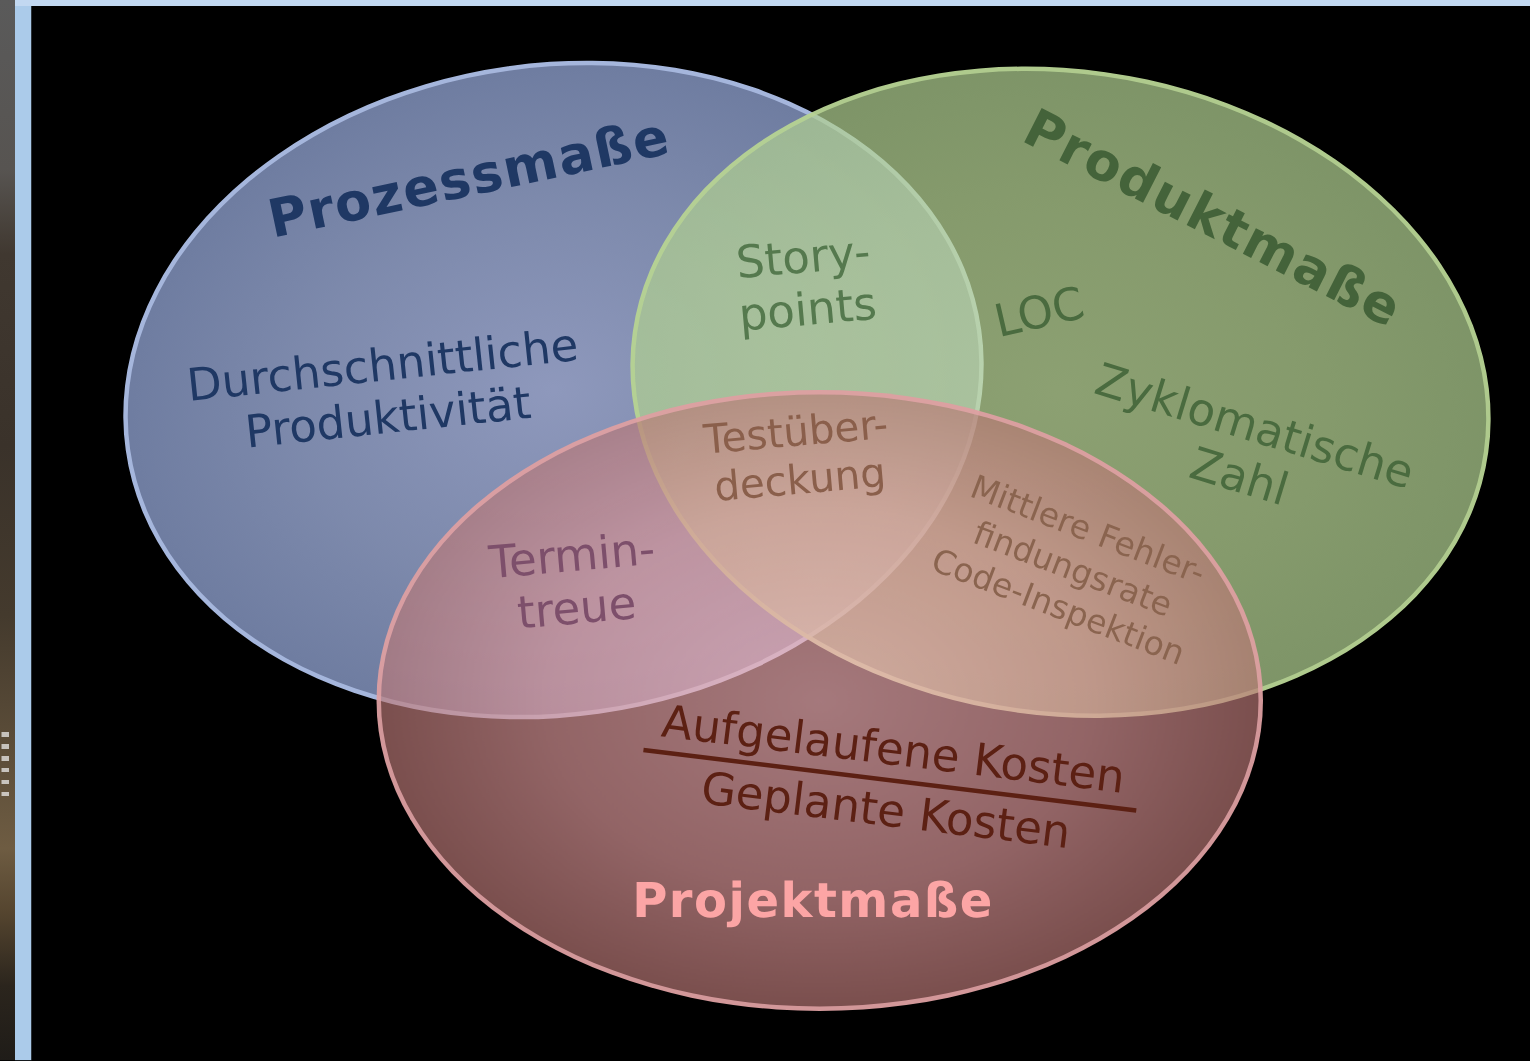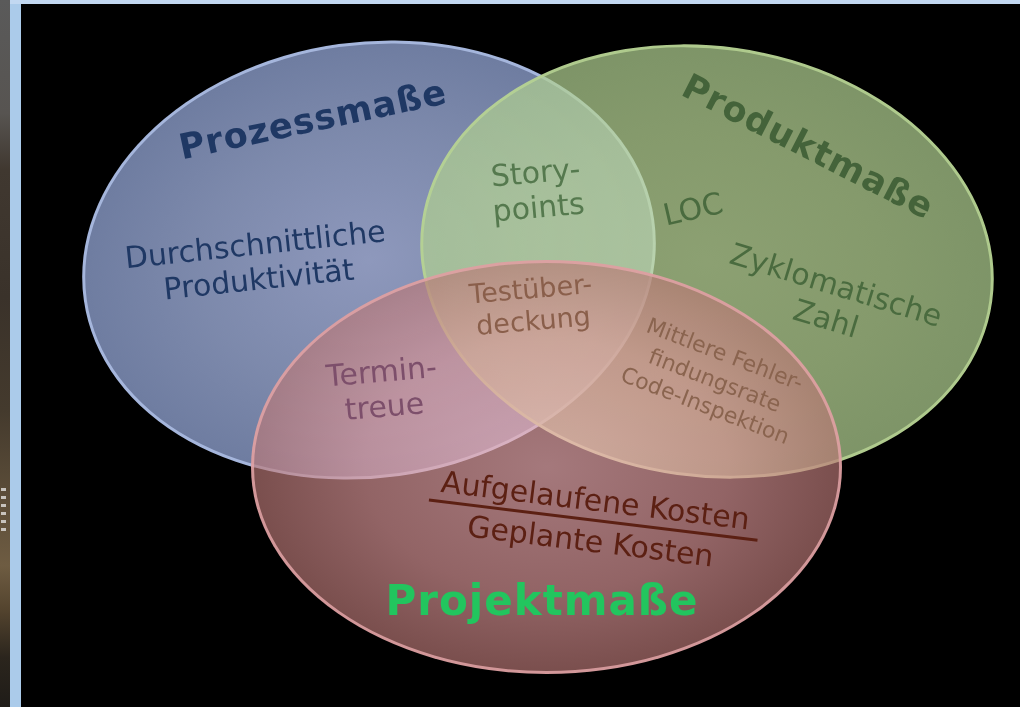--- a/index.html
+++ b/index.html
@@ -58,21 +58,21 @@
                       font-size:27px;color:#8a5f4b;}
   .t-termin          {left:362px;top:385px;transform:translate(-50%,-50%) rotate(-5deg);
                       font-size:30px;color:#7d4f6b;}
   .t-fehler          {left:694px;top:376px;transform:translate(-50%,-50%) rotate(21deg);
                       font-size:22px;color:#8a644f;line-height:1.25;}
   .t-fraction        {left:572px;top:517px;transform:translate(-50%,-50%) rotate(7deg);
                       font-size:30px;color:#5c2013;}
   .t-fraction .num   {border-bottom:3px solid #5c2013;padding:0 10px 1px;}
   .t-fraction .den   {padding-top:2px;}
   .t-project-title   {left:521px;top:597px;transform:translate(-50%,-50%);
-                      font-size:42px;font-weight:bold;color:#22c55e;letter-spacing:1px;}
+                      font-size:32px;font-weight:bold;color:#fca5a5;letter-spacing:1px;}
 </style>
 </head>
 <body>
 
 <div class="stage">
 
   <div class="bg-sliver"></div>
   <div class="bg-chain"></div>
   <div class="frame-left"></div>
   <div class="frame-top"></div>

